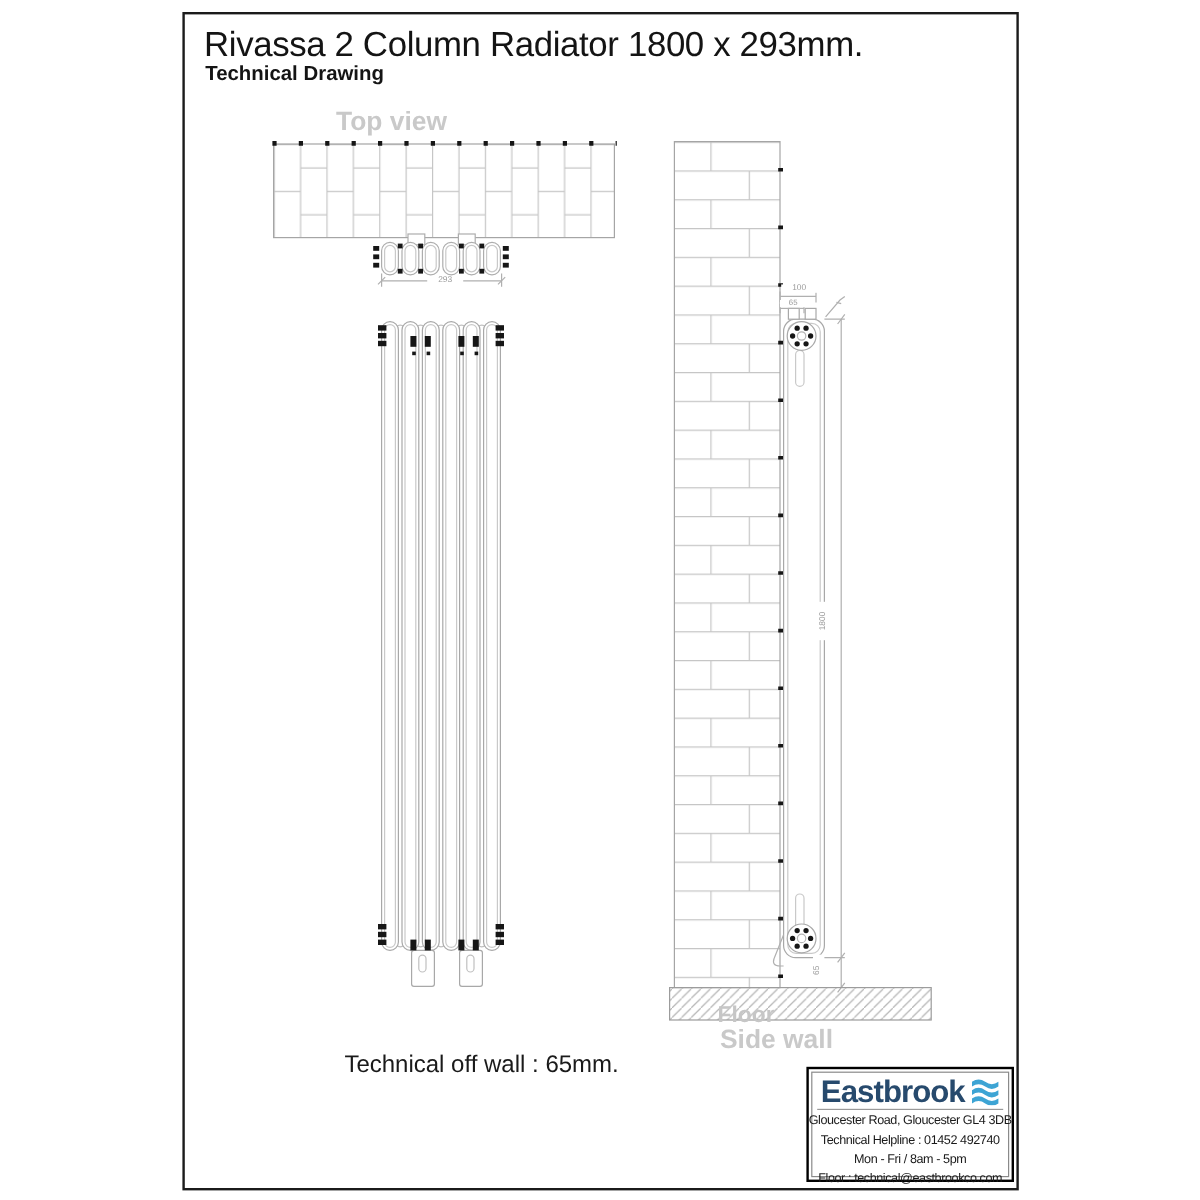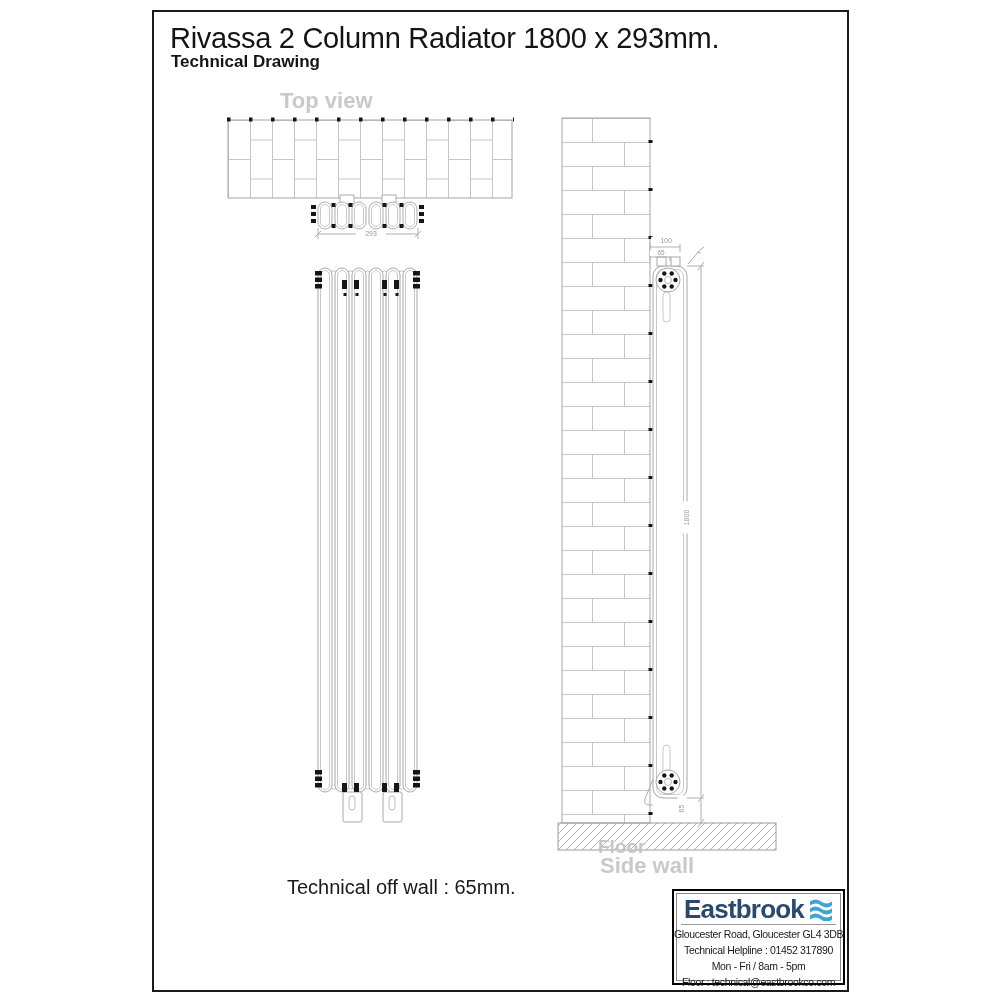--- a/index.html
+++ b/index.html
@@ -233,17 +233,17 @@
       <span class="brandname">Eastbrook</span>
       <svg width="24" height="23" viewBox="0 0 24 23">
         <g fill="#3da4d4">
           <path d="M1,3.5 q5.5,-4 11,0 q5.5,4 11,0 l0,4 q-5.5,4 -11,0 q-5.5,-4 -11,0 z"></path>
           <path d="M1,10.5 q5.5,-4 11,0 q5.5,4 11,0 l0,4 q-5.5,4 -11,0 q-5.5,-4 -11,0 z"></path>
           <path d="M1,17.5 q5.5,-4 11,0 q5.5,4 11,0 l0,4 q-5.5,4 -11,0 q-5.5,-4 -11,0 z"></path>
         </g>
       </svg>
     </div>
     <div class="addr">Gloucester Road, Gloucester GL4 3DB</div>
-    <div class="addr">Technical Helpline : 01452 317890</div>
+    <div class="addr">Technical Helpline : 01452 492740</div>
     <div class="addr">Mon - Fri / 8am - 5pm</div>
     <div class="addr">Floor : technical@eastbrookco.com</div>
   </div>
 </div>
 
 </body></html>

